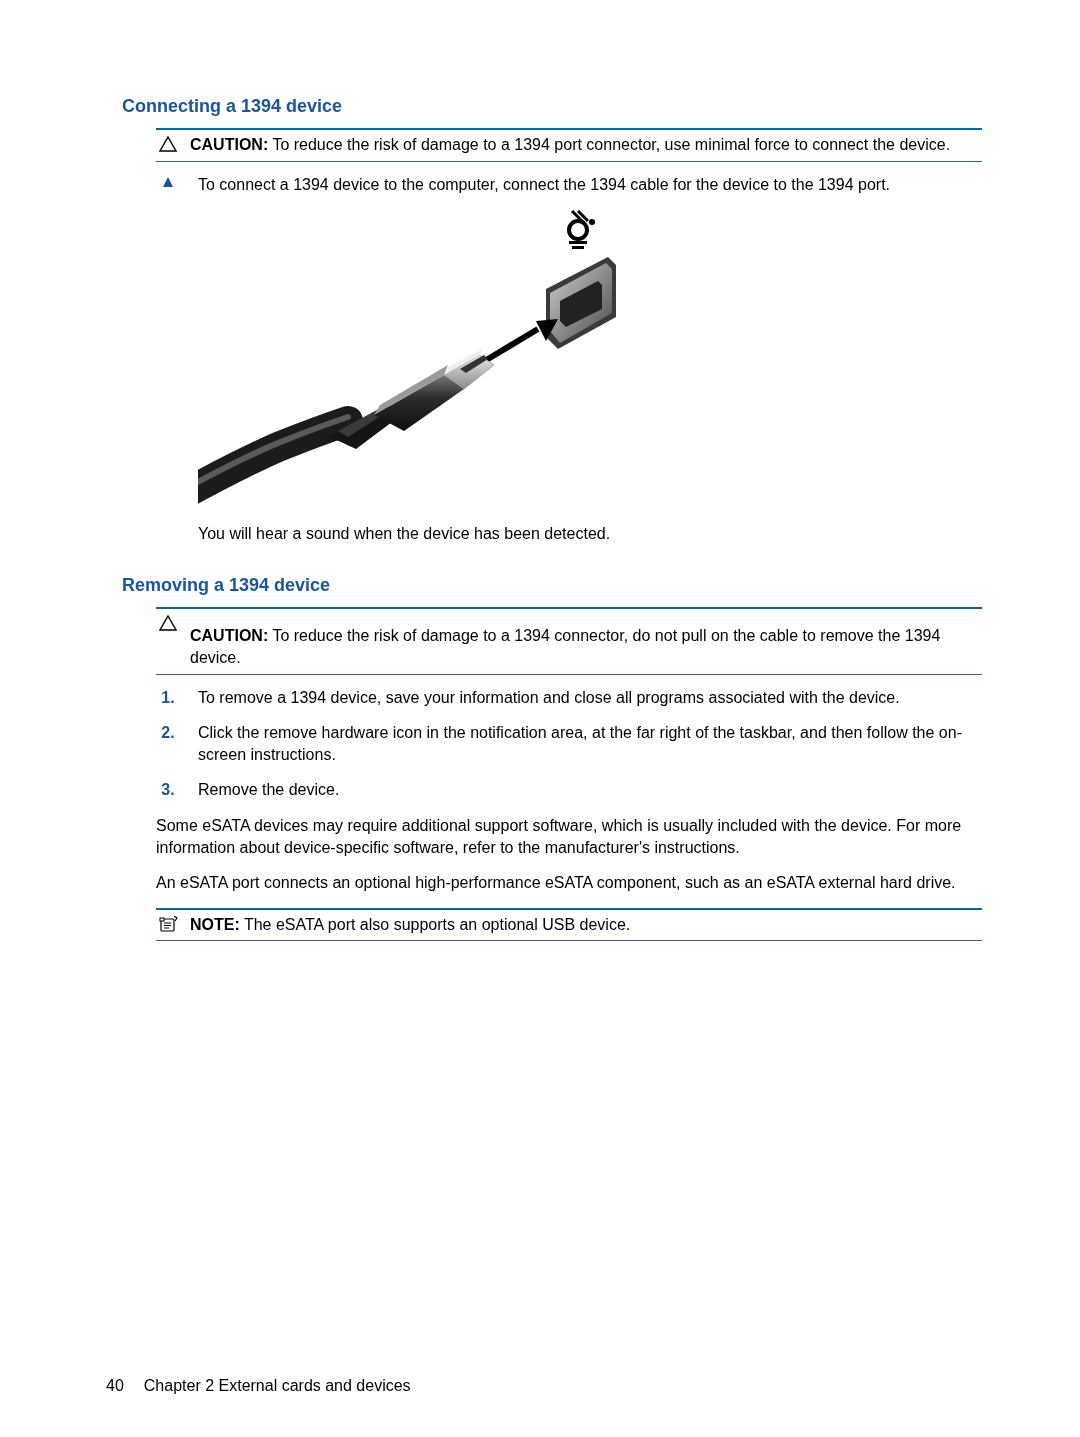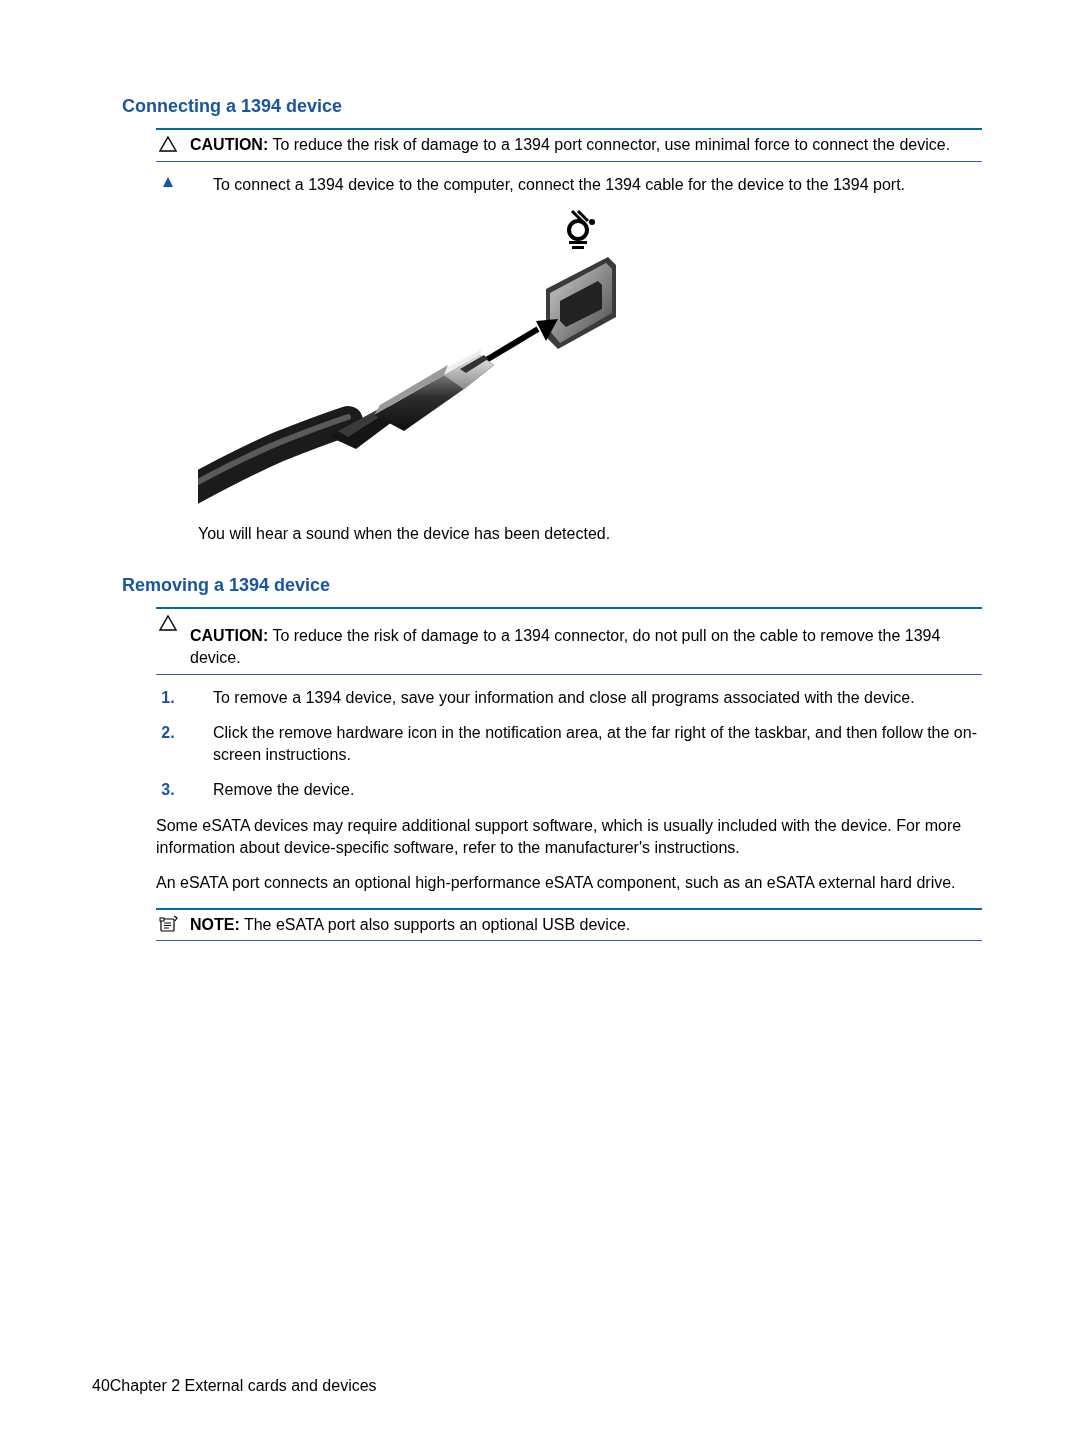--- a/index.html
+++ b/index.html
@@ -48,21 +48,21 @@
     display: flex;
     justify-content: center;
   }
   .admon-text { flex: 1; }
   .admon-text .label { font-weight: bold; color: #000; }
   .admon-text .p2 { margin-top: 12px; }
   .step-list, .num-list { margin-left: 34px; margin-bottom: 14px; }
   .step-list .row, .num-list .row {
     display: flex;
     align-items: flex-start;
-    gap: 33px;
+    gap: 18px;
     margin-bottom: 14px;
   }
   .marker {
     width: 24px;
     flex-shrink: 0;
     font-weight: bold;
     color: #1a55a0;
     display: flex;
     justify-content: center;
   }
@@ -72,23 +72,24 @@
     margin-left: 76px;
     margin-top: 12px;
     margin-bottom: 14px;
   }
   .figure svg { display: block; }
   .after-figure { margin-left: 76px; margin-bottom: 28px; }
   .plain-para { margin-left: 34px; margin-bottom: 14px; }
   .footer {
     position: absolute;
     bottom: 40px;
-    left: 92px;
+    left: 106px;
     font-size: 16px;
     display: flex;
+    gap: 20px;
   }
   .h1wrap { margin-left: -24px; }
 </style>
 </head>
 <body>
 
 <div class="content">
 
   <h2 class="sub">Connecting a 1394 device</h2>
 

